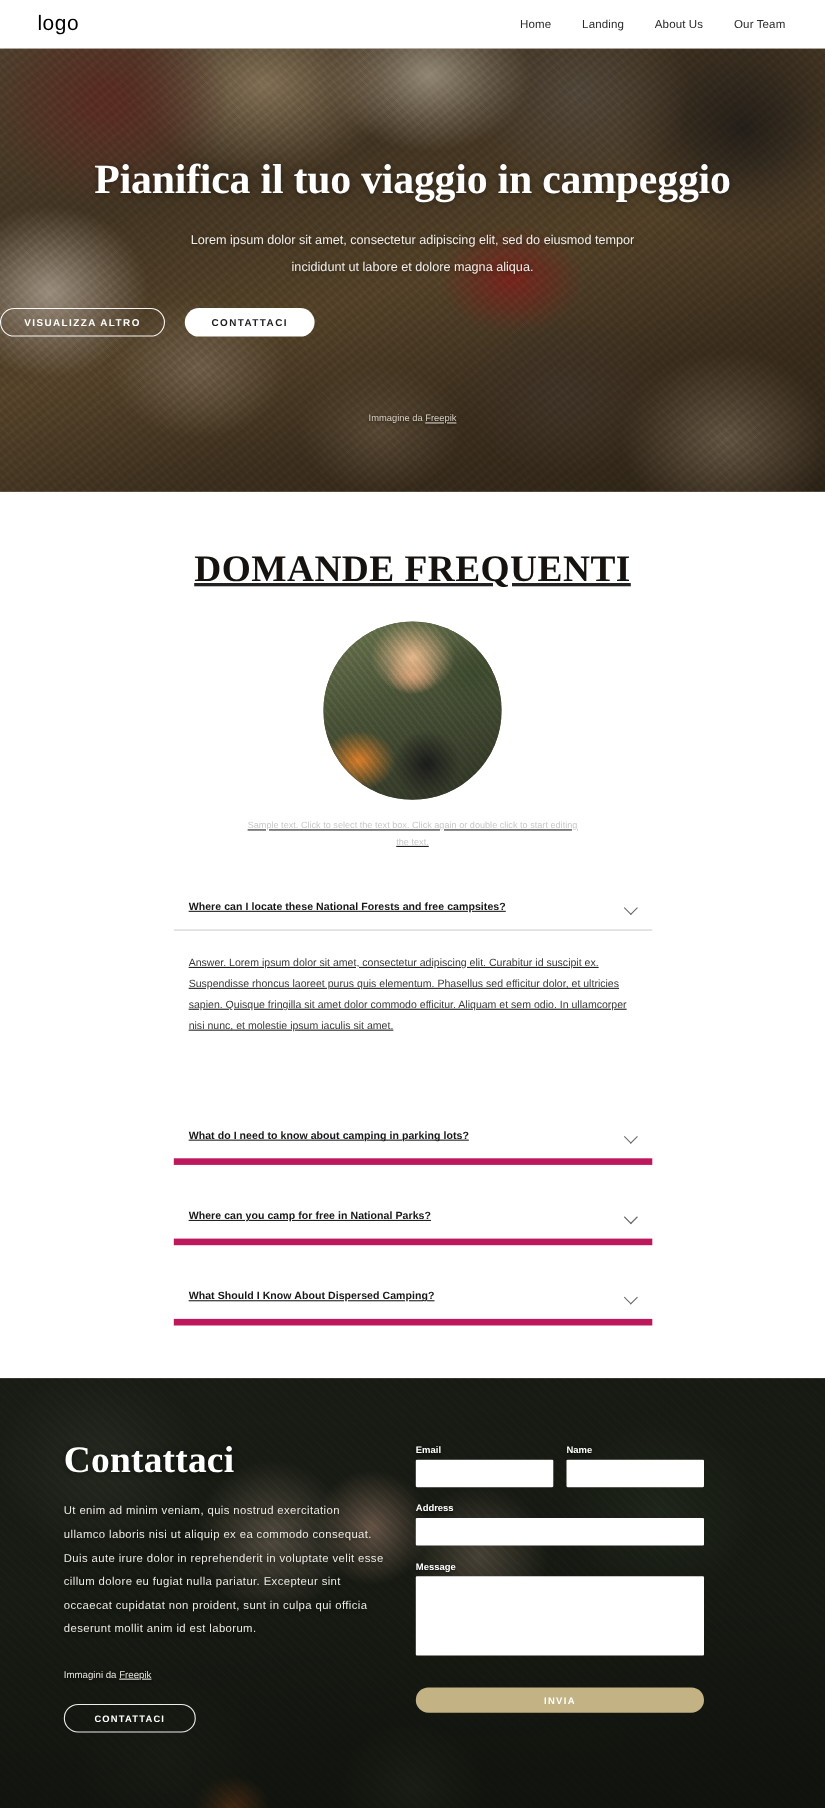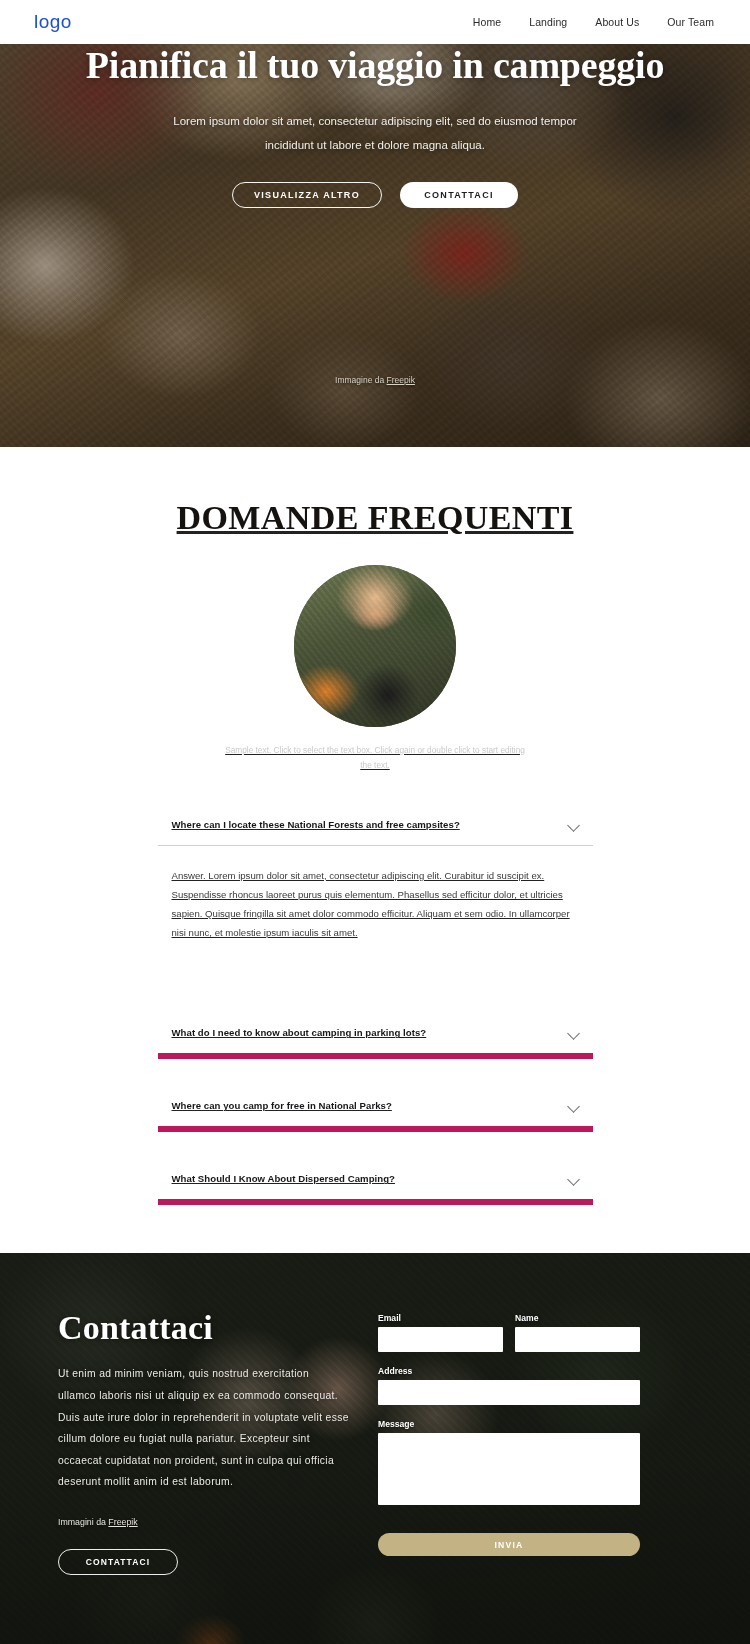--- a/index.html
+++ b/index.html
@@ -18,21 +18,21 @@
     background:#ffffff;
     display:flex;
     align-items:center;
     justify-content:space-between;
     padding:0 36px 0 34px;
     position:relative;
     z-index:30;
   }
   .logo {
     font-size:19px;
-    color:#1d4ed8;
+    color:#000000;
     font-weight:400;
     letter-spacing:0.5px;
     font-family:"Liberation Sans", sans-serif;
   }
   .nav { display:flex; align-items:center; gap:28px; }
   .nav a {
     font-size:10.5px;
     color:#2b2b2b;
     text-decoration:none;
     letter-spacing:0.1px;
@@ -70,20 +70,21 @@
       repeating-linear-gradient(-38deg, rgba(255,255,255,0.03) 0 3px, rgba(0,0,0,0.045) 3px 7px);
     mix-blend-mode:overlay;
     opacity:0.85;
   }
   .hero-scrim {
     position:absolute; inset:0;
     background:linear-gradient(180deg, rgba(20,14,8,0.34) 0%, rgba(25,18,10,0.30) 45%, rgba(20,14,8,0.22) 100%);
   }
   .hero-inner {
     position:relative; z-index:5;
+    padding-top:98px;
     text-align:center;
   }
   .hero-title {
     font-family:"Liberation Serif", serif;
     font-weight:700;
     font-size:38px;
     line-height:1.12;
     color:#ffffff;
     letter-spacing:-0.2px;
     text-shadow:0 1px 6px rgba(0,0,0,0.4);
@@ -92,21 +93,21 @@
     margin:22px auto 0;
     width:430px;
     font-size:11.5px;
     line-height:2.15;
     color:#f2efe9;
     text-shadow:0 1px 4px rgba(0,0,0,0.5);
   }
   .hero-btns {
     margin-top:24px;
     display:flex;
-    justify-content:center;
+    justify-content:flex-start;
     gap:18px;
   }
   .btn {
     font-size:9px;
     letter-spacing:1.3px;
     font-weight:600;
     border-radius:22px;
     height:26px;
     display:inline-flex;
     align-items:center;

